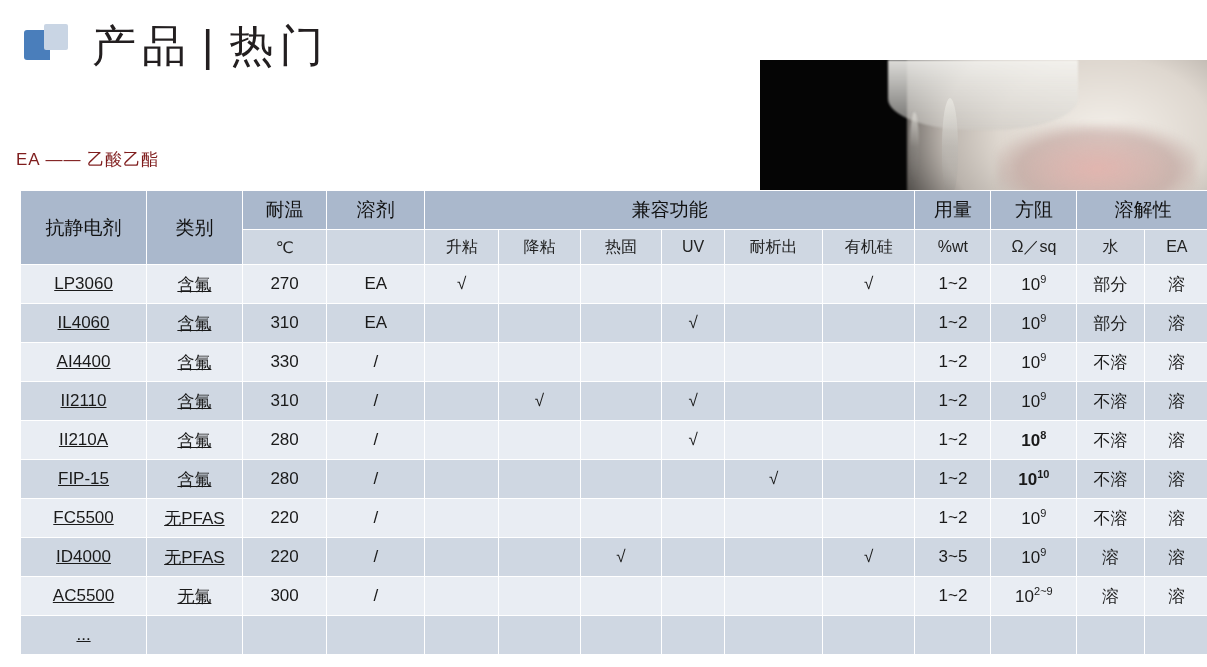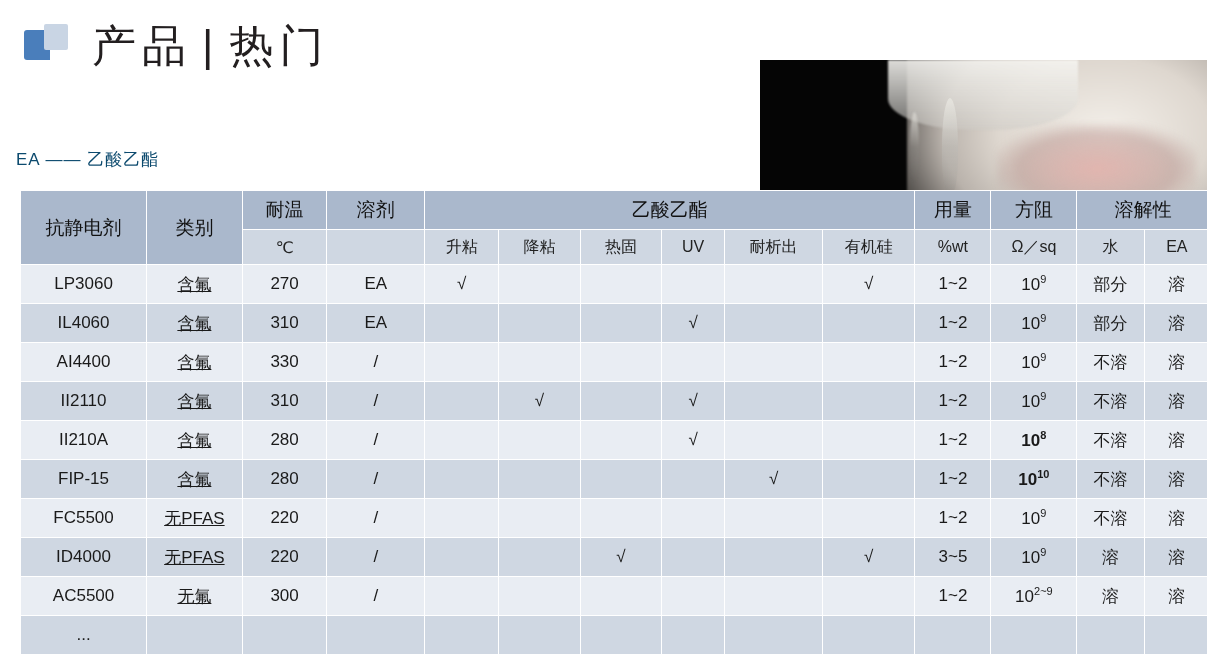--- a/index.html
+++ b/index.html
@@ -106,21 +106,21 @@
     width: 200px; height: 90px;
     background: radial-gradient(ellipse at 50% 50%, rgba(224,173,167,0.85) 0%, rgba(160,110,105,0.35) 55%, rgba(0,0,0,0) 78%);
     filter: blur(3px);
   }
   
   .subtitle {
     position: absolute;
     left: 16px;
     top: 148px;
     font-size: 17px;
-    color: #0c4a6e;
+    color: #7f1d1d;
     letter-spacing: 1px;
   }
   
   .table-wrap {
     position: absolute;
     left: 20px;
     top: 190px;
     width: 1190px;
   }
   table.spec {
@@ -145,21 +145,21 @@
     color: #111;
   }
   thead .hdr-units td {
     background: #cfd7e2;
     font-size: 16px;
     height: 34px;
     color: #222;
   }
   tbody tr.odd td { background: #e9edf3; }
   tbody tr.even td { background: #cfd7e2; }
-  td.name { text-align: left; padding-left: 18px; }
+  td.name { text-align: left; padding-left: 18px; text-decoration: underline; }
   td.cat  { text-align: left; padding-left: 14px; text-decoration: underline; }
   .check { font-size: 18px; }
   .sup { font-size: 11px; vertical-align: super; }
   .bold-val { font-weight: bold; margin-top: 40px; }
   .ellipsis-row td { height: 34px; }
 </style>
 </head>
 <body>
 
 <div class="header">
@@ -199,21 +199,21 @@
       <col style="width:79px">
       <col style="width:62px">
       <col style="width:60px">
     </colgroup>
     <thead>
       <tr class="hdr-main">
         <td rowspan="2">抗静电剂</td>
         <td rowspan="2">类别</td>
         <td>耐温</td>
         <td>溶剂</td>
-        <td colspan="6">乙酸乙酯</td>
+        <td colspan="6">兼容功能</td>
         <td>用量</td>
         <td>方阻</td>
         <td colspan="2">溶解性</td>
       </tr>
       <tr class="hdr-units">
         <td>℃</td>
         <td></td>
         <td>升粘</td>
         <td>降粘</td>
         <td>热固</td>

